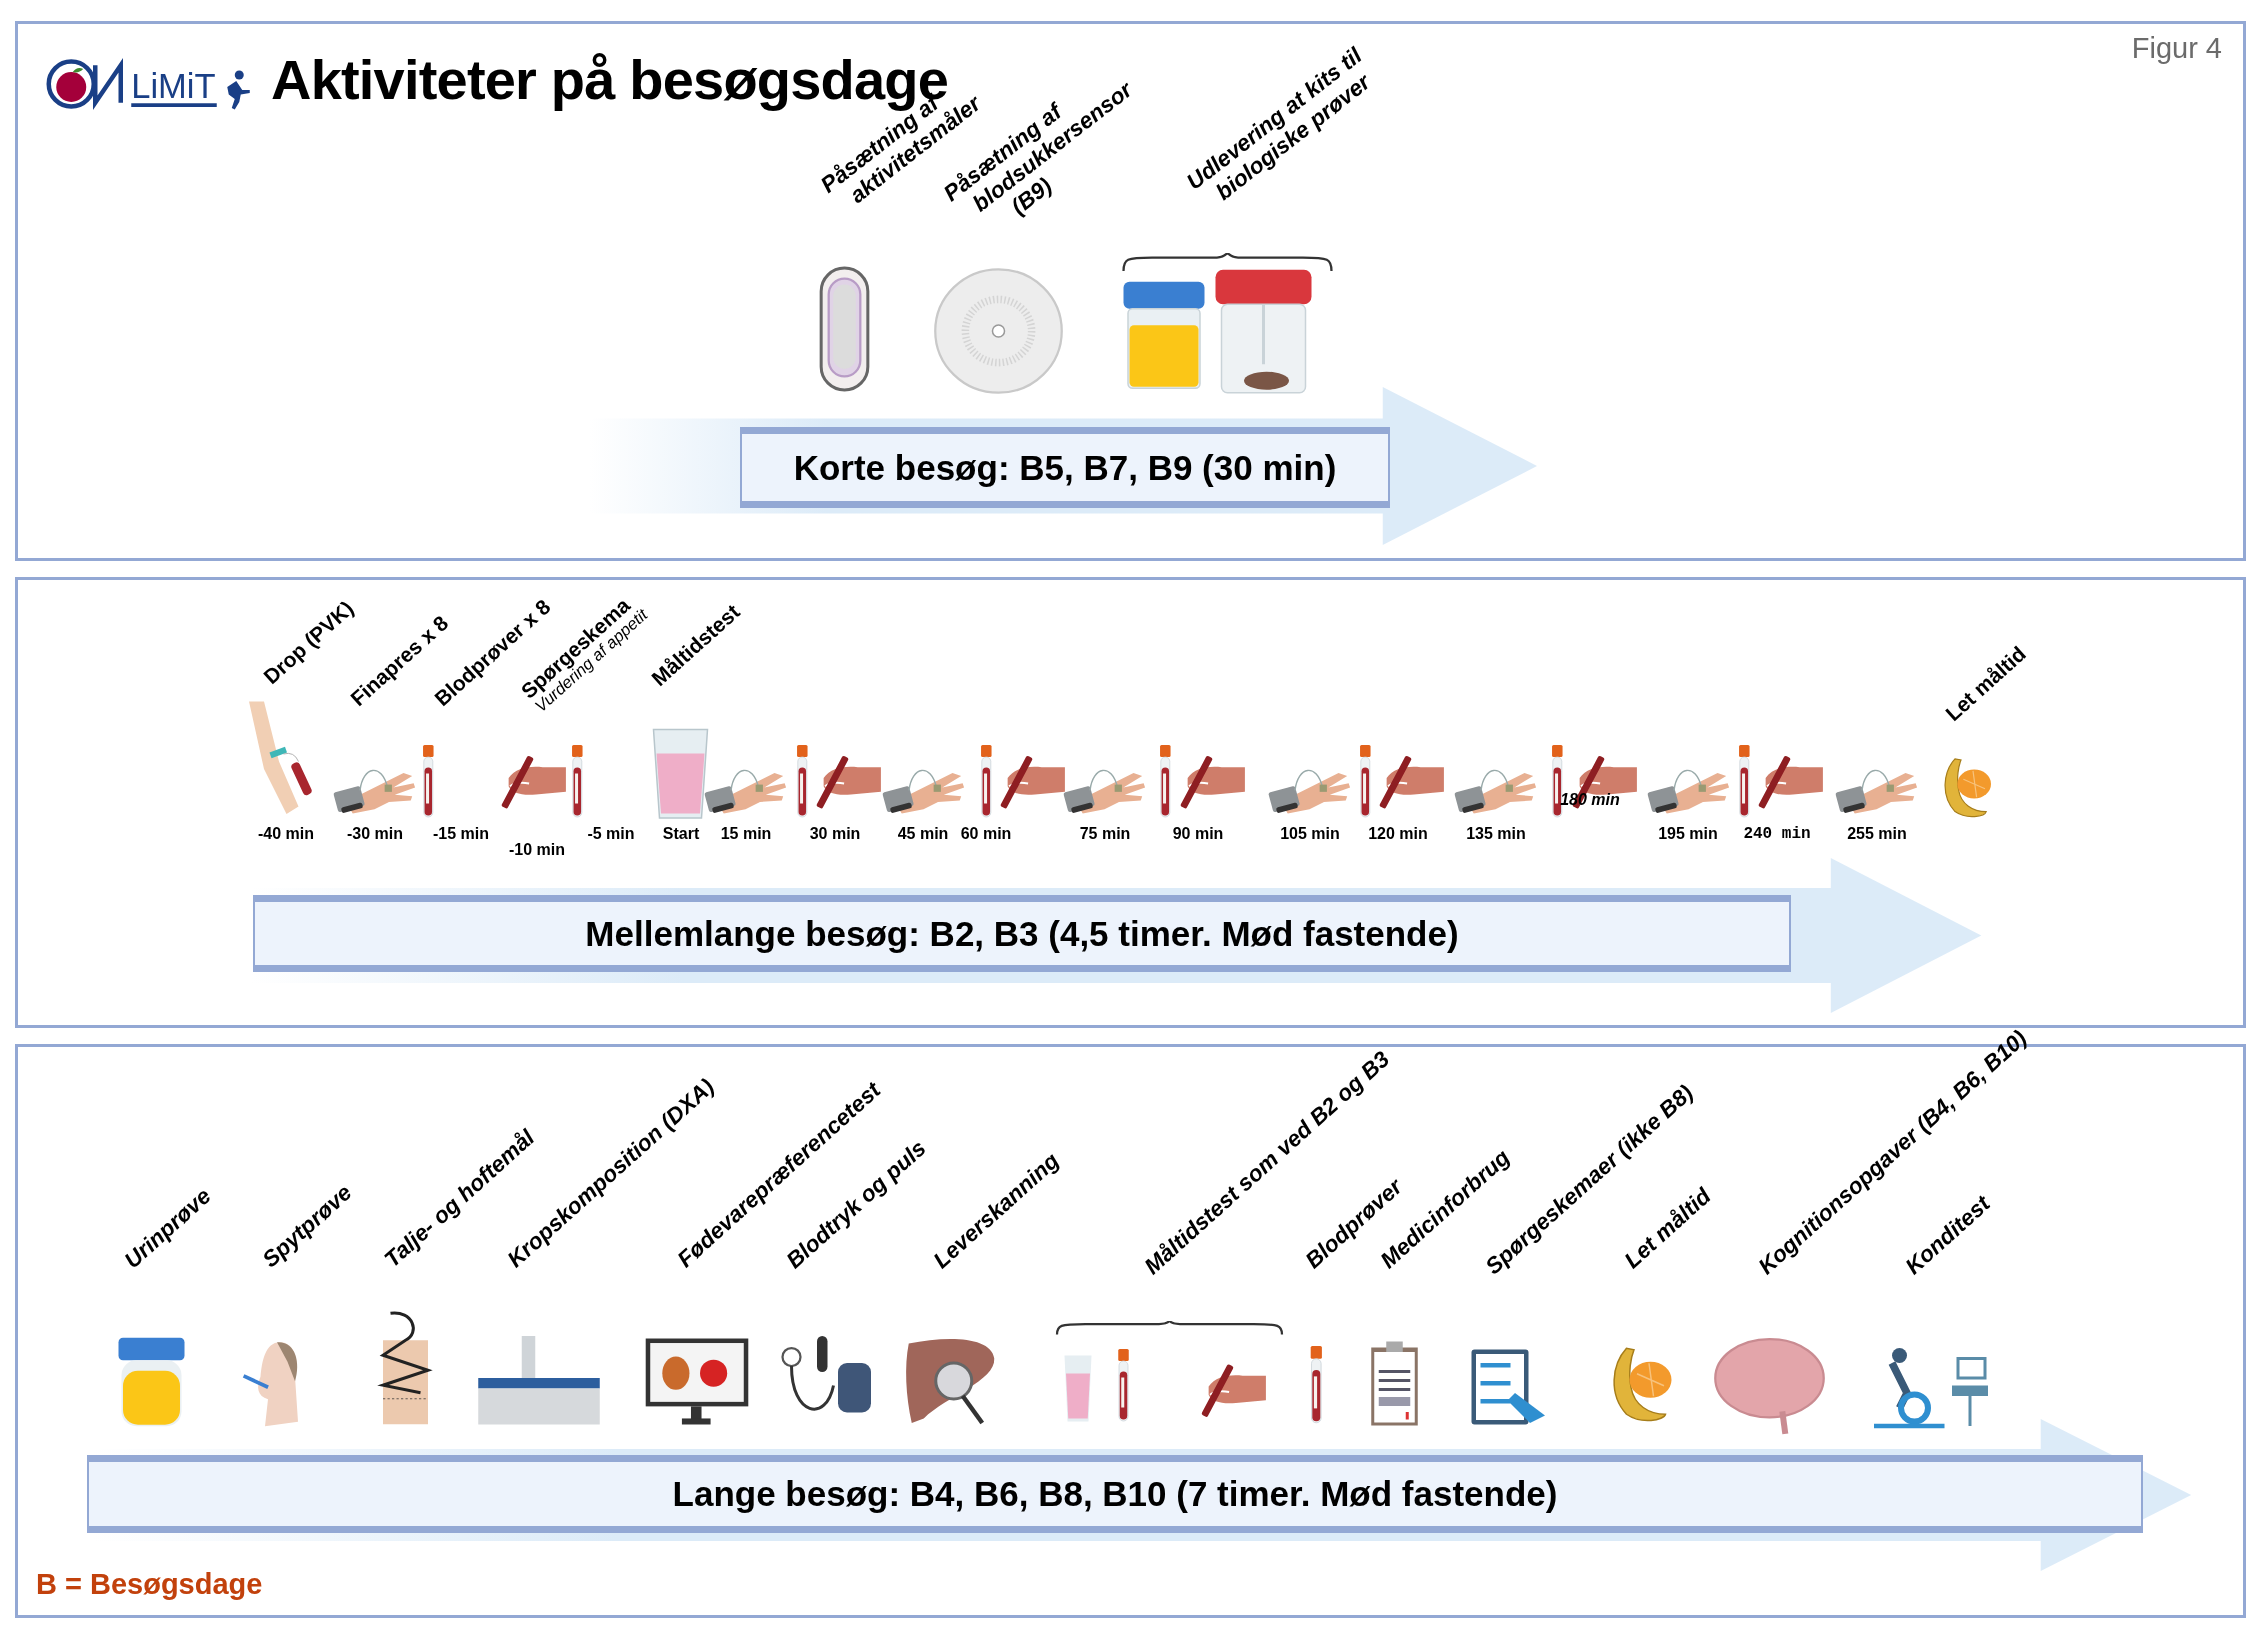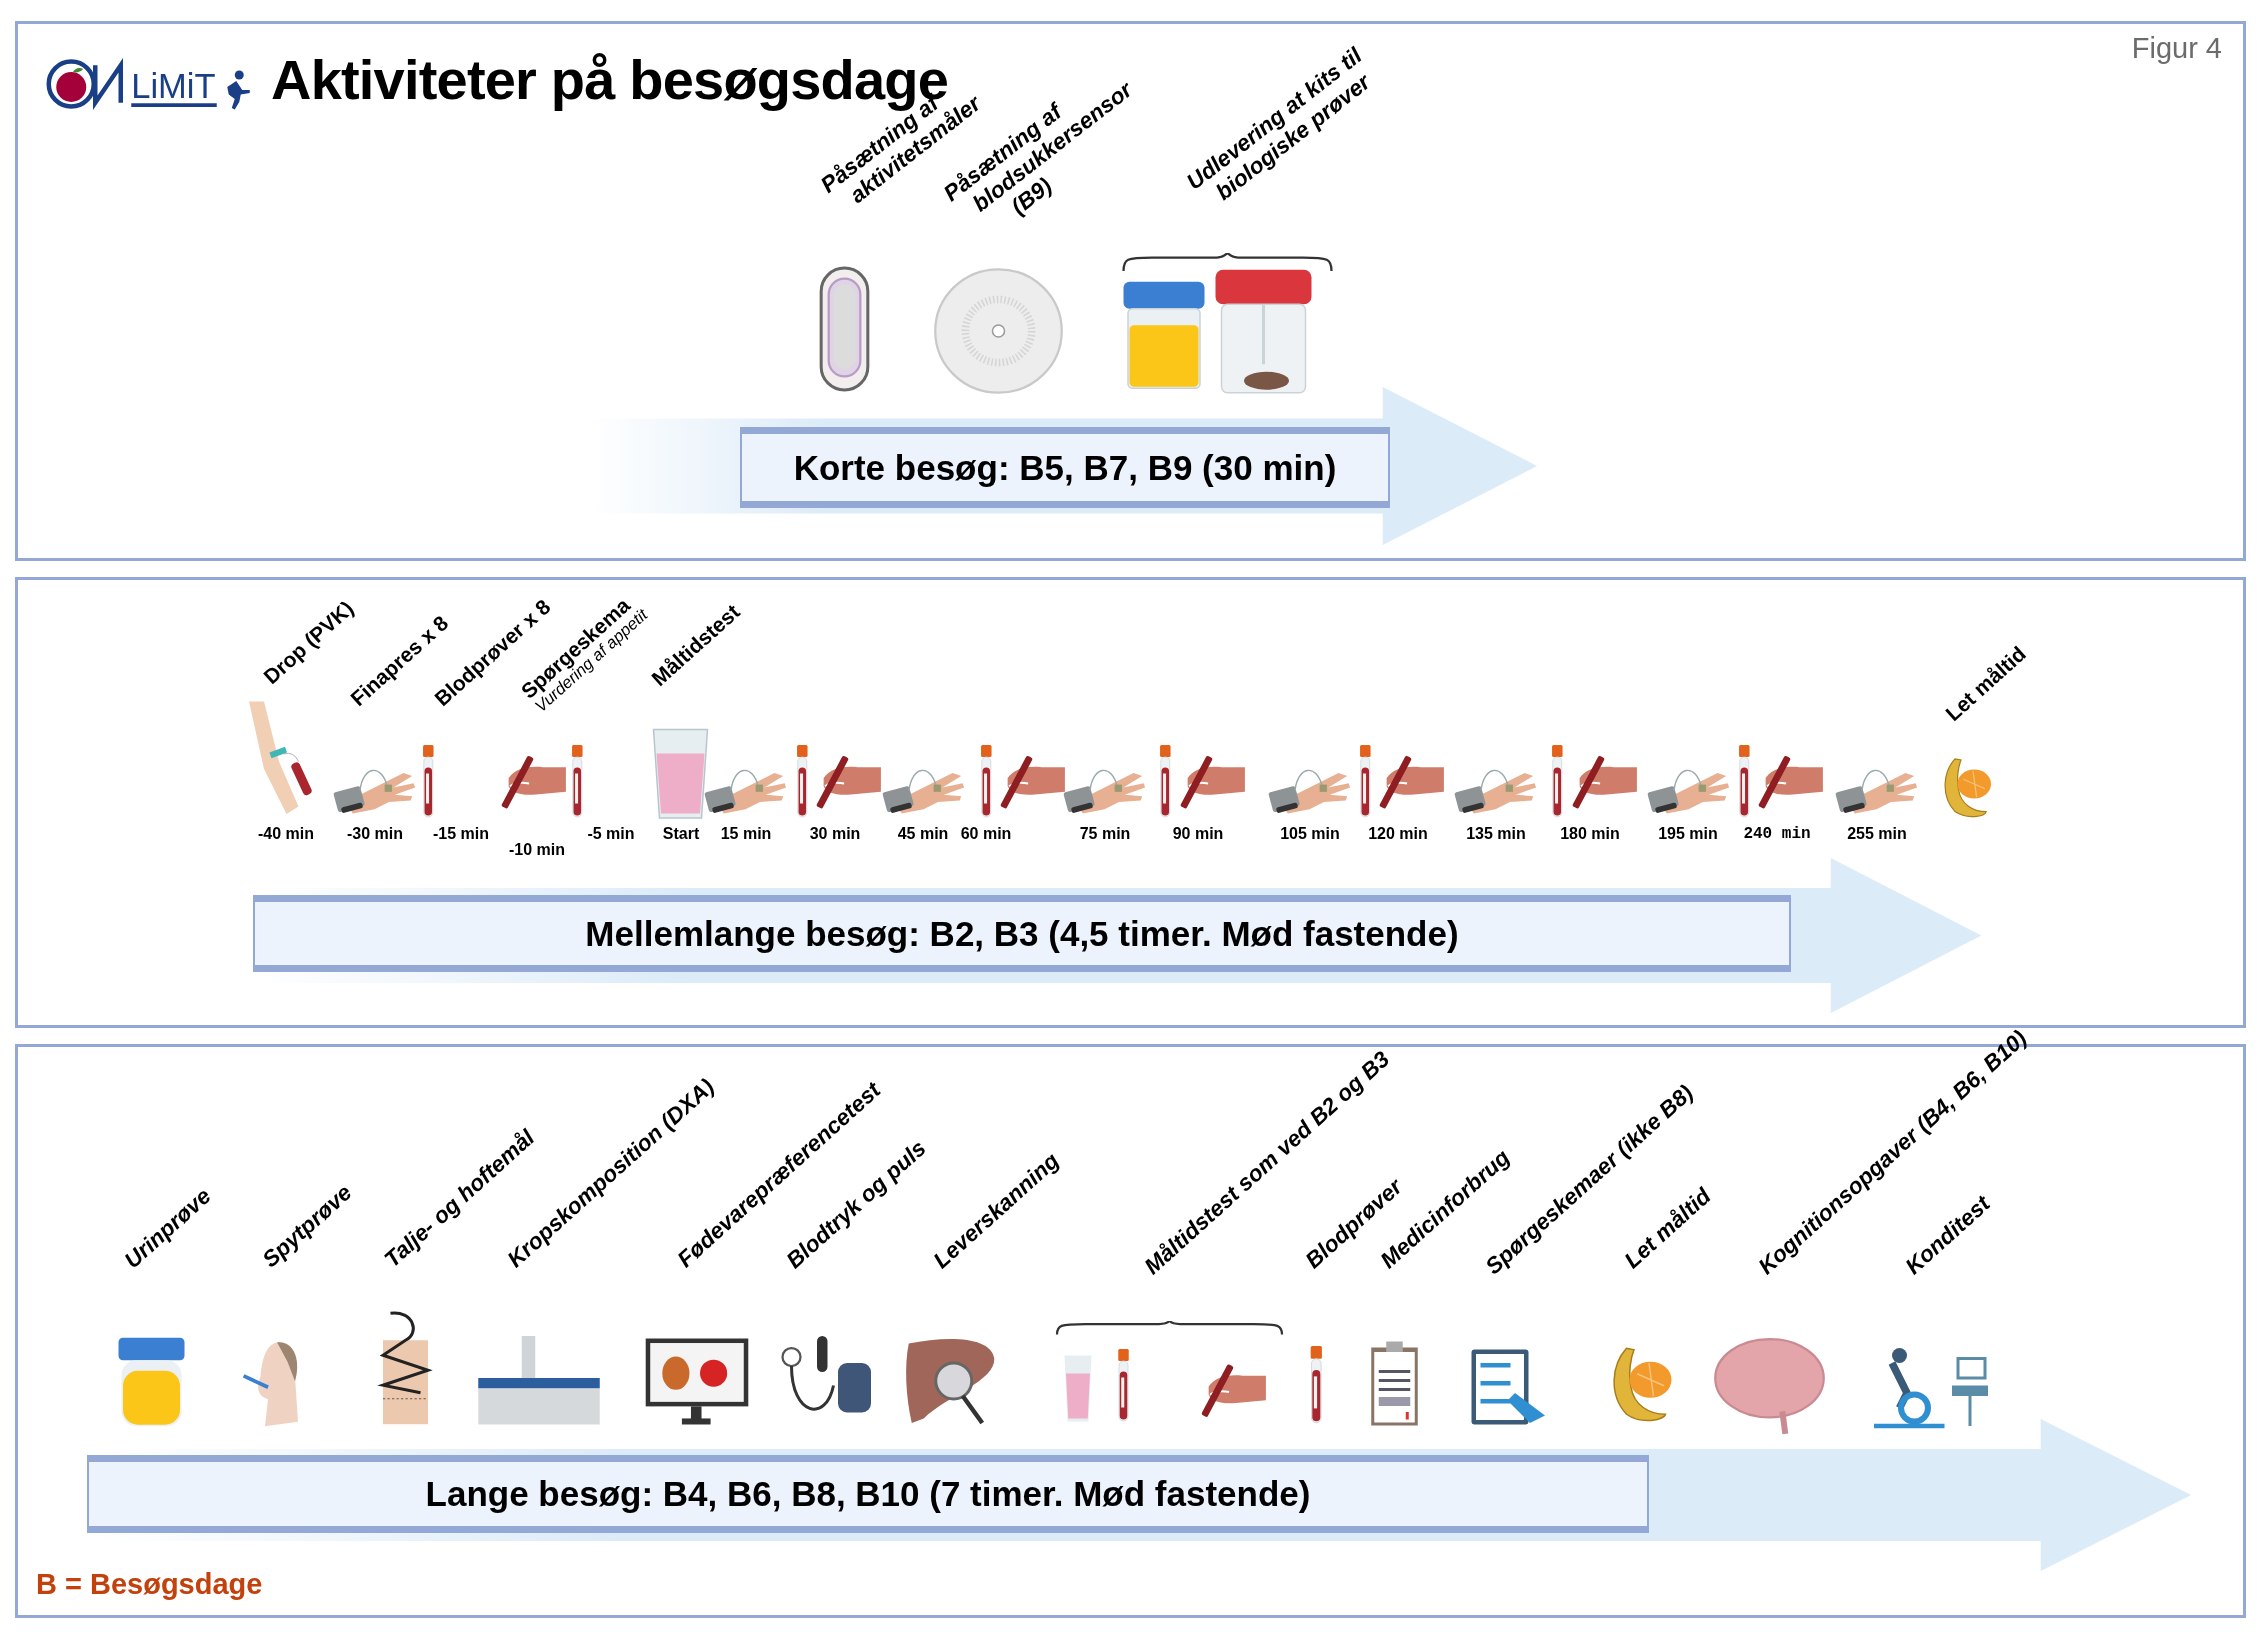--- a/index.html
+++ b/index.html
@@ -206,21 +206,21 @@
     <svg class="icon" style="left:1452px;top:758px;" width="87" height="59" viewBox="0 0 120 80">
       <use href="#finapres"></use>
     </svg>
     <div class="tlabel" style="left: 1496px; top: 825px;">135 min</div>
     <svg class="icon" style="left:1549px;top:745px;" width="16.6" height="75" viewBox="0 0 20 100">
       <use href="#tube"></use>
     </svg>
     <svg class="icon" style="left:1566px;top:750px;" width="75" height="63" viewBox="0 0 110 90">
       <use href="#writehand"></use>
     </svg>
-    <div class="tlabel" style="left: 1590px; top: 825px;">180 min</div>
+    <div class="tlabel" style="left: 1590px; top: 791px; font-style: italic;">180 min</div>
     <svg class="icon" style="left:1645px;top:758px;" width="87" height="59" viewBox="0 0 120 80">
       <use href="#finapres"></use>
     </svg>
     <div class="tlabel" style="left: 1688px; top: 825px;">195 min</div>
     <svg class="icon" style="left:1736px;top:745px;" width="16.6" height="75" viewBox="0 0 20 100">
       <use href="#tube"></use>
     </svg>
     <svg class="icon" style="left:1752px;top:750px;" width="75" height="63" viewBox="0 0 110 90">
       <use href="#writehand"></use>
     </svg>
@@ -344,16 +344,16 @@
       <line x1="6" y1="104" x2="100" y2="104" stroke="#2f8fd0" stroke-width="6"></line>
       <rect x="118" y="14" width="36" height="26" fill="none" stroke="#5a8ca8" stroke-width="4"></rect>
       <rect x="110" y="50" width="48" height="14" fill="#5a8ca8"></rect>
       <line x1="134" y1="64" x2="134" y2="104" stroke="#5a8ca8" stroke-width="4"></line>
     </svg>
   </div>
 
 <svg class="arrow" style="left:90px;top:1419px;" width="2103" height="152" viewBox="0 0 2790 202">
   <polygon points="0,40 2590,40 2590,0 2790,101 2590,202 2590,162 0,162" fill="url(#arrowGrad)"></polygon>
 </svg>
-<div class="band" style="left:87px;top:1455px;width:1562px;height:78px;">Lange besøg: B4, B6, B8, B10 (7 timer. Mød fastende)</div>
+<div class="band" style="left:87px;top:1455px;width:2056px;height:78px;">Lange besøg: B4, B6, B8, B10 (7 timer. Mød fastende)</div>
 
 <div class="legend">B = Besøgsdage</div>
 
 
 </body></html>

